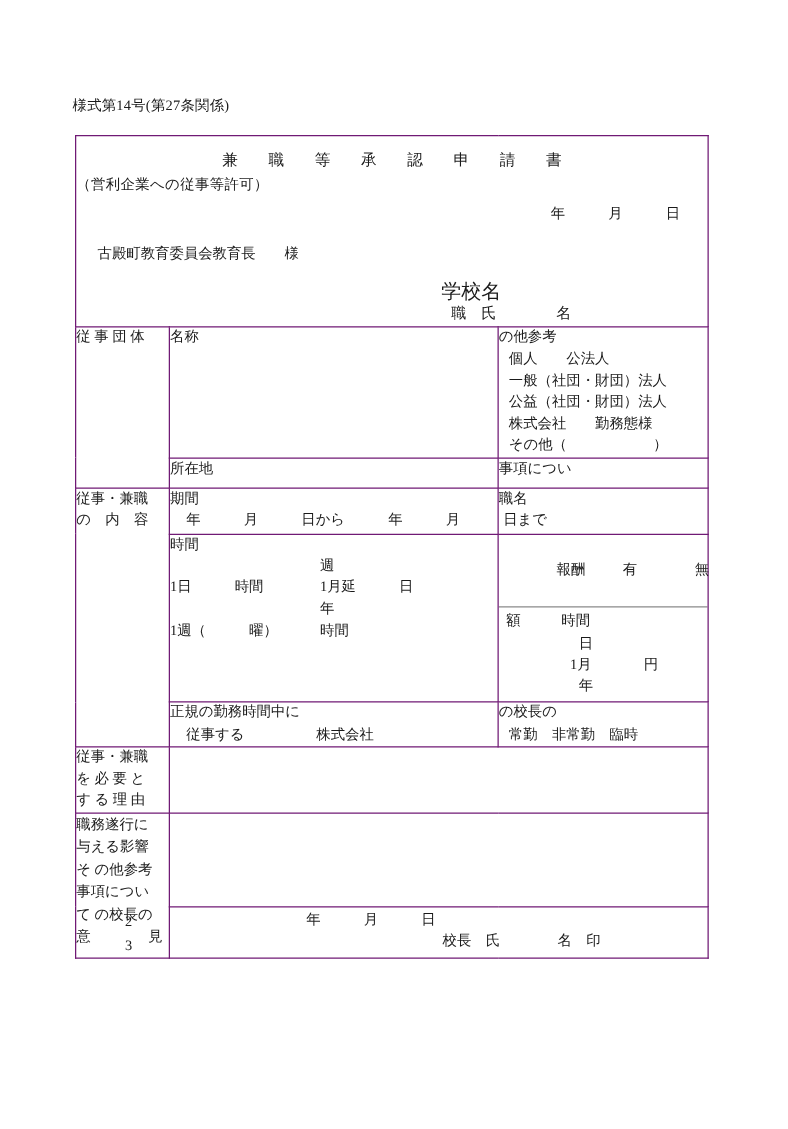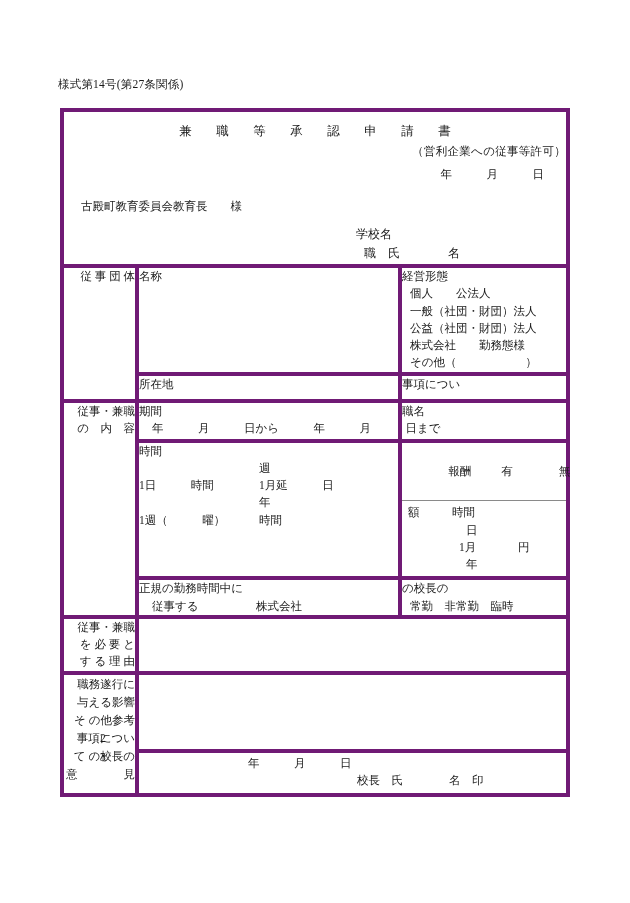--- a/index.html
+++ b/index.html
@@ -32,41 +32,41 @@
   
   .tbl {
     position: absolute;
     left: 60px;
     top: 108px;
     width: 506px;
     border-collapse: collapse;
     table-layout: fixed;
   }
   .tbl td {
-    border: 4px solid #701a75;
+    border: 1px solid #701a75;
     padding: 0;
     vertical-align: top;
     font-size: 11.5px;
     line-height: 1.5;
   }
 
   
   .hdr {
     height: 152px;
     position: relative;
   }
   .hdr-title {
     text-align: center;
     margin-top: 10px;
     font-size: 12.5px;
     letter-spacing: 6px;
     padding-left: 6px;
   }
   .hdr-subtitle {
-    text-align: right;
+    text-align: left;
     font-size: 11.5px;
     letter-spacing: 0.3px;
     margin-top: 2px;
   }
   .hdr-date {
     position: absolute;
     right: 22px;
     top: 54px;
     font-size: 11.5px;
     white-space: pre;
@@ -75,35 +75,35 @@
     position: absolute;
     left: 17px;
     top: 86px;
     font-size: 11.5px;
     white-space: pre;
   }
   .hdr-school {
     position: absolute;
     left: 292px;
     top: 113px;
-    font-size: 12px;
+    font-size: 16px;
     white-space: pre;
   }
   .hdr-name {
     position: absolute;
     left: 300px;
     top: 132px;
     font-size: 12px;
     white-space: pre;
   }
 
   
   .vlabel {
     width: 75px;
-    text-align: right;
+    text-align: left;
     vertical-align: middle;
     font-size: 11.5px;
     line-height: 1.62;
     padding: 2px 3px;
     white-space: pre-line;
   }
   .cellpad {
     padding: 3px 0 3px 6px;
   }
   .cellpad-r {
@@ -180,21 +180,21 @@
         <div class="hdr-name">職　氏　　　　名</div>
       </td>
     </tr>
 
     <tr>
       <td class="vlabel" rowspan="2">従 事 団 体</td>
       <td class="cellpad" style="height:93px">
         <div>名称</div>
       </td>
       <td class="cellpad-r">
-        <div>経営形態</div>
+        <div>の他参考</div>
         <div class="indent2 nowrap">個人　　公法人</div>
         <div class="indent2 nowrap">一般（社団・財団）法人</div>
         <div class="indent2 nowrap">公益（社団・財団）法人</div>
         <div class="indent2 nowrap">株式会社　　勤務態様</div>
         <div class="indent2 nowrap">その他（　　　　　　）</div>
       </td>
     </tr>
 
     <tr>
       <td class="cellpad" style="height:23px">

